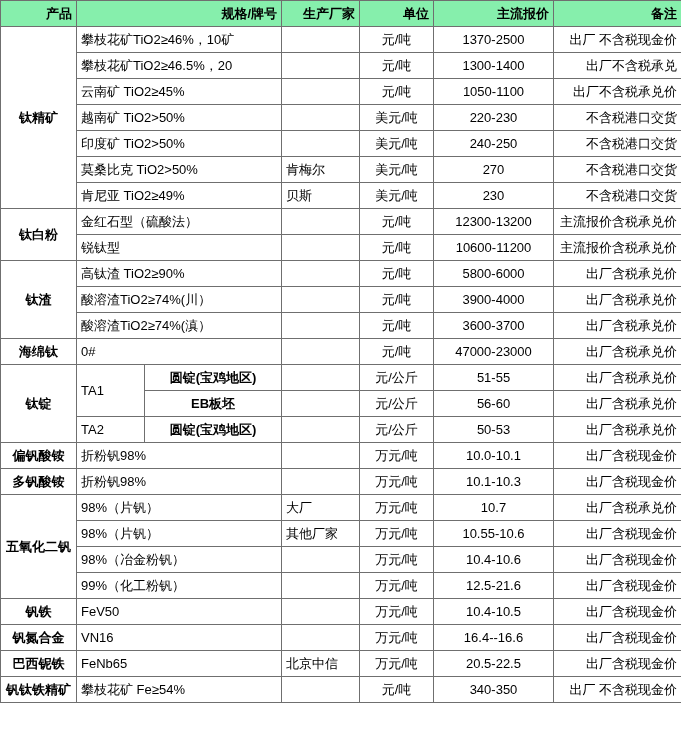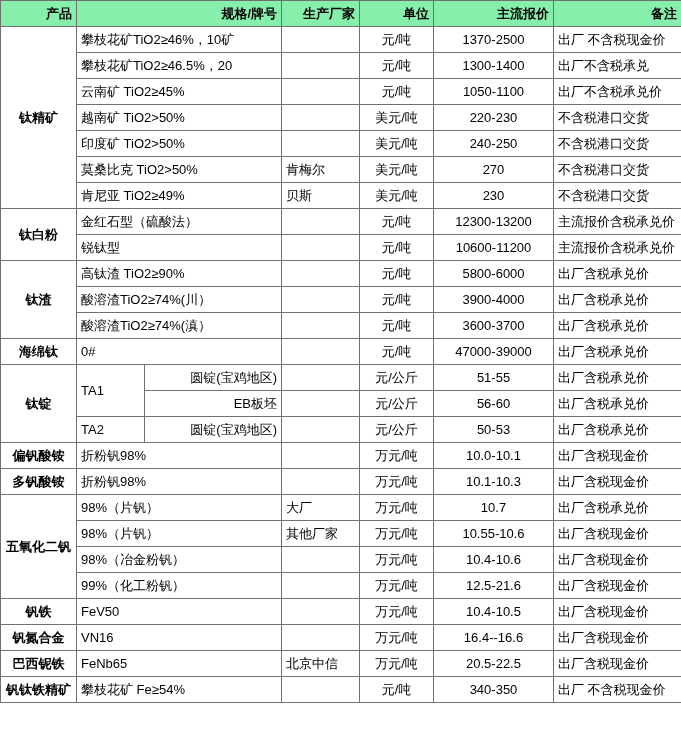--- a/index.html
+++ b/index.html
@@ -40,40 +40,40 @@
     width: 76px;
     text-align: center;
     font-weight: bold;
   }
   .c-spec {
     text-align: left;
     font-weight: normal;
     padding-left: 6px;
   }
   .c-spec-sub {
-    text-align: right;
-    font-weight: normal;
+    text-align: center;
+    font-weight: bold;
     padding-left: 6px;
   }
   .c-maker {
     width: 78px;
     text-align: left;
   }
   .c-unit {
     width: 74px;
     text-align: center;
     margin-top: 8px;
   }
   .c-price {
     width: 120px;
     text-align: center;
   }
   .c-remark {
     width: 128px;
-    text-align: left;
+    text-align: right;
   }
 </style>
 </head>
 <body>
 
 <table id="price-table">
   <colgroup>
     <col style="width:76px">
     <col style="width:68px">
     <col style="width:137px">
@@ -178,21 +178,21 @@
         <td class="c-maker"></td>
         <td class="c-unit">元/吨</td>
         <td class="c-price">3600-3700</td>
         <td class="c-remark">出厂含税承兑价</td>
       </tr>
       <tr>
         <td class="c-product" rowspan="1">海绵钛</td>
         <td class="c-spec" colspan="2">0#</td>
         <td class="c-maker"></td>
         <td class="c-unit">元/吨</td>
-        <td class="c-price">47000-39000</td>
+        <td class="c-price">47000-23000</td>
         <td class="c-remark">出厂含税承兑价</td>
       </tr>
       <tr>
         <td class="c-product" rowspan="3">钛锭</td>
         <td class="c-spec" rowspan="2">TA1</td>
         <td class="c-spec-sub">圆锭(宝鸡地区)</td>
         <td class="c-maker"></td>
         <td class="c-unit">元/公斤</td>
         <td class="c-price">51-55</td>
         <td class="c-remark">出厂含税承兑价</td>

